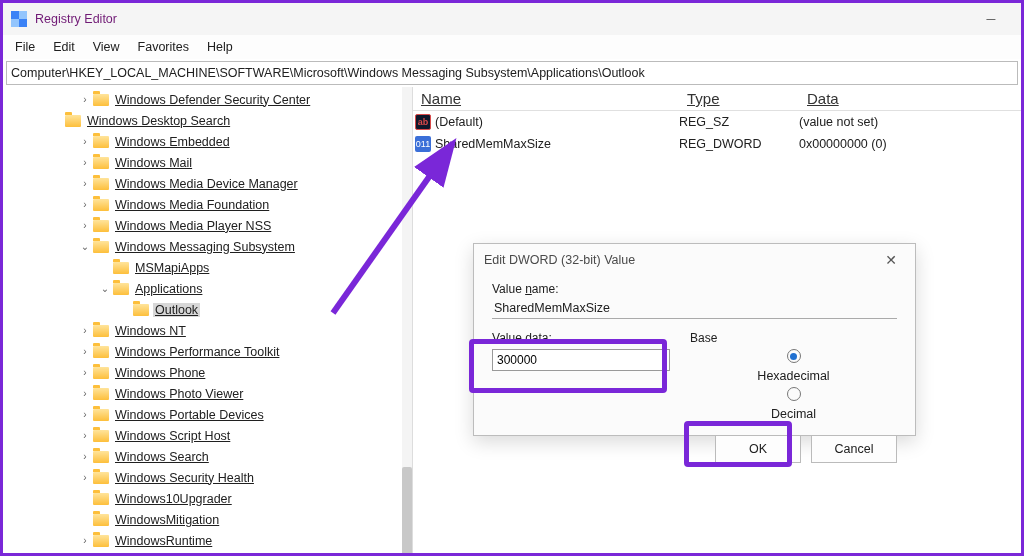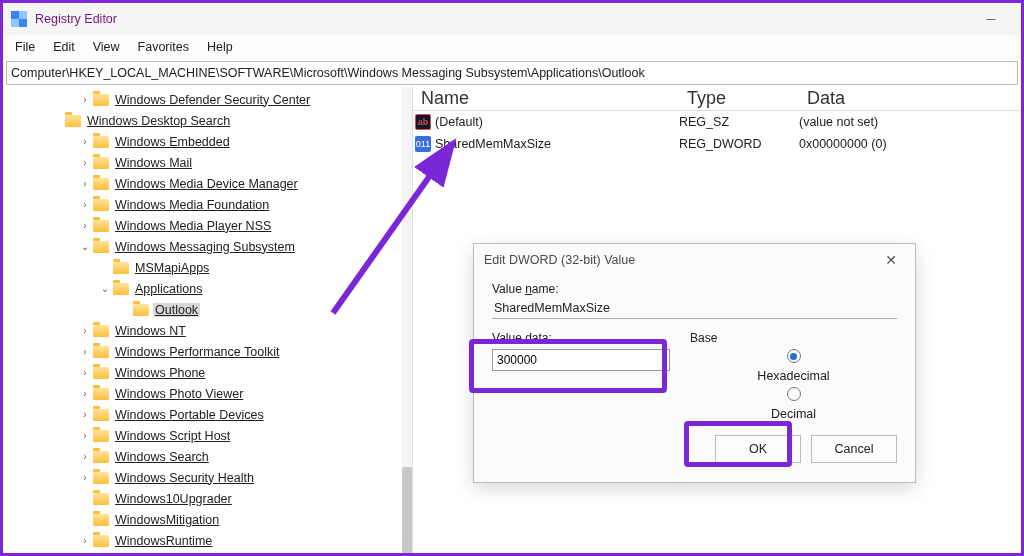--- a/index.html
+++ b/index.html
@@ -22,30 +22,30 @@
     .tree-pane { width: 410px; border-right: 1px solid #ddd; overflow: hidden; position: relative; padding: 2px 0; }
     .tree-pane .scrollbar-v { position: absolute; right: 0; top: 0; width: 10px; height: 100%; background: #f4f4f4; }
     .tree-pane .scrollbar-thumb { position: absolute; right: 0; top: 380px; width: 10px; height: 90px; background: #c8c8c8; border-radius: 2px; }
     .tree-row { height: 21px; display: flex; align-items: center; white-space: nowrap; }
     .tree-row .expander { width: 12px; text-align: center; color: #666; font-size: 10px; display: inline-block; margin-right: 2px; }
     .folder-icon { width: 16px; height: 12px; background: linear-gradient(#ffe49b,#fdbf3b); border-radius: 1px; display: inline-block; margin-right: 4px; position: relative; flex-shrink: 0; }
     .folder-icon::before { content:""; position:absolute; top:-3px; left:0; width:7px; height:3px; background:#fdbf3b; border-radius:1px 1px 0 0; }
     .tree-row .label { padding: 0 2px; text-decoration: underline; }
     .tree-row.selected .label { background: #d7d7d7; }
     .list-pane { flex: 1; position: relative; }
-    .list-header { height: 24px; display: flex; align-items: center; border-bottom: 1px solid #e0e0e0; font-size: 18px; color: #333; }
+    .list-header { height: 24px; display: flex; align-items: center; border-bottom: 1px solid #e0e0e0; font-size: 15px; color: #333; text-decoration: underline; }
     .list-header .col { padding: 0 8px; }
     .col-name { width: 266px; }
     .col-type { width: 120px; }
     .col-data { flex: 1; }
     .list-row { height: 22px; display: flex; align-items: center; font-size: 12.5px; }
     .list-row .val-icon { width: 16px; height: 16px; margin: 0 4px 0 2px; display: inline-flex; align-items: center; justify-content: center; font-size: 9px; flex-shrink:0; border-radius:2px; }
     .icon-string { background: #0f172a; border: 1px solid #d94a4a; color:#d94a4a; font-weight:bold; }
     .icon-dword { background: #3b6fd8; color:#fff; font-size:8px; }
-    .dialog { position: absolute; left: 470px; top: 240px; width: 443px; height: 240px; background: #fbfbfb; border: 1px solid #bcbcbc; box-shadow: 0 6px 18px rgba(0,0,0,0.15); font-size: 12.5px; }
+    .dialog { position: absolute; left: 470px; top: 240px; width: 443px; height: 193px; background: #fbfbfb; border: 1px solid #bcbcbc; box-shadow: 0 6px 18px rgba(0,0,0,0.15); font-size: 12.5px; }
     .dialog-title { height: 32px; display: flex; align-items: center; padding: 0 10px; color: #4a4a4a; }
     .dialog-title .close { margin-left: auto; font-size: 14px; color: #555; padding:4px 8px; }
     .dialog-body { padding: 4px 18px 12px 18px; }
     .dlg-label { margin: 2px 0; font-size: 12px; }
     .dlg-label span.u { text-decoration: underline; }
     .dlg-field-readonly { width: 100%; border-bottom: 1px solid #aaa; padding: 3px 2px; margin-bottom: 10px; }
     .value-row { display: flex; gap: 20px; align-items: flex-start; }
     .value-data-box { border: none; padding: 0; position: relative; }
     .value-data-input { width: 178px; border: 1px solid #999; padding: 3px 4px; font-size: 12px; margin-top: 2px; }
     .base-group { flex: 1; }

